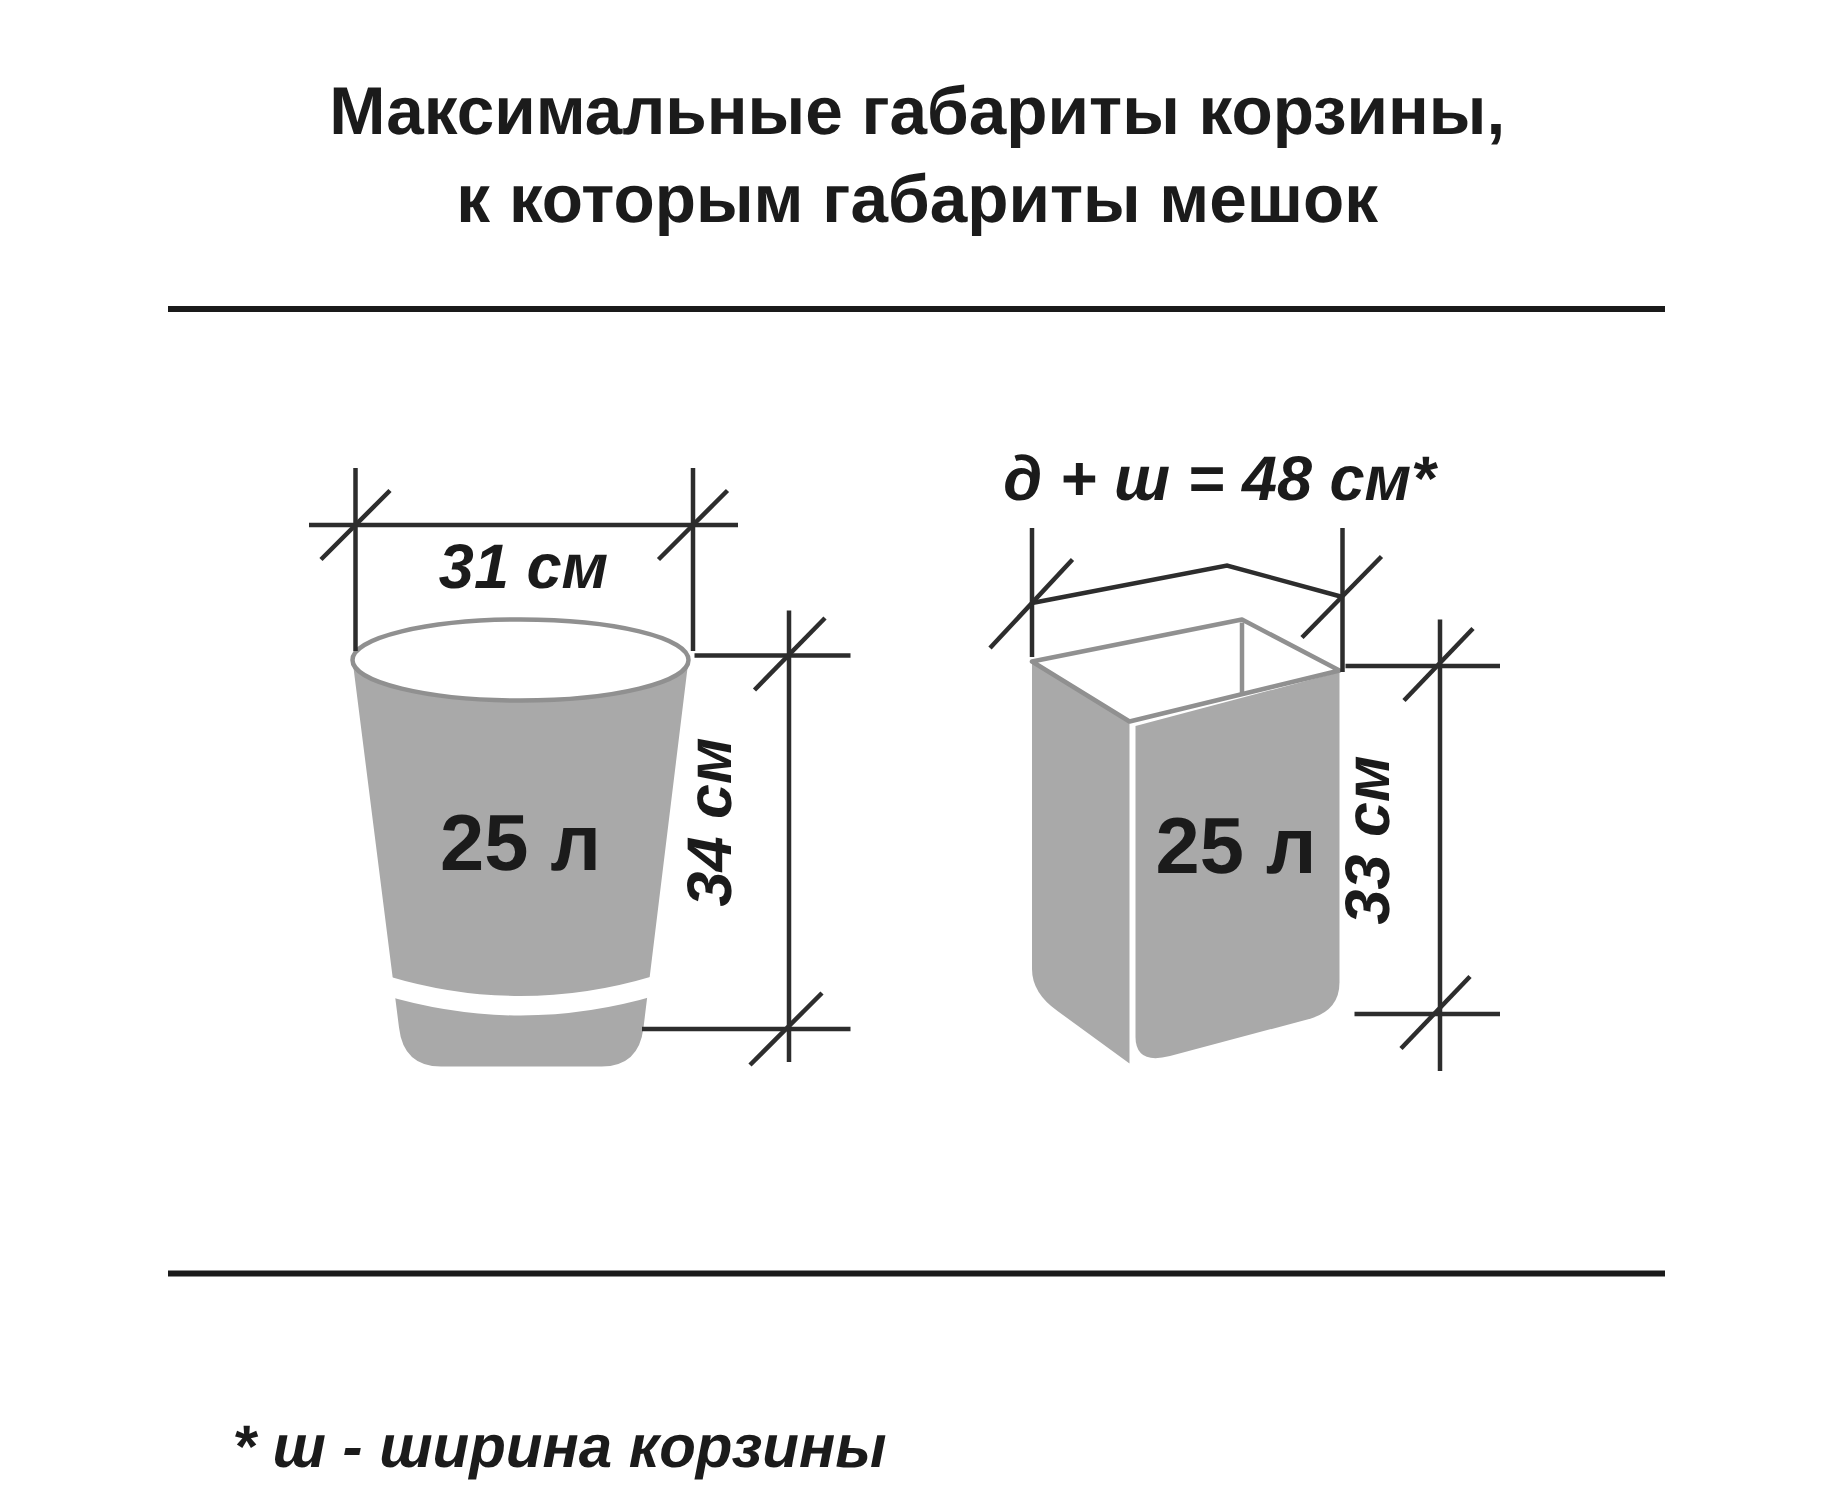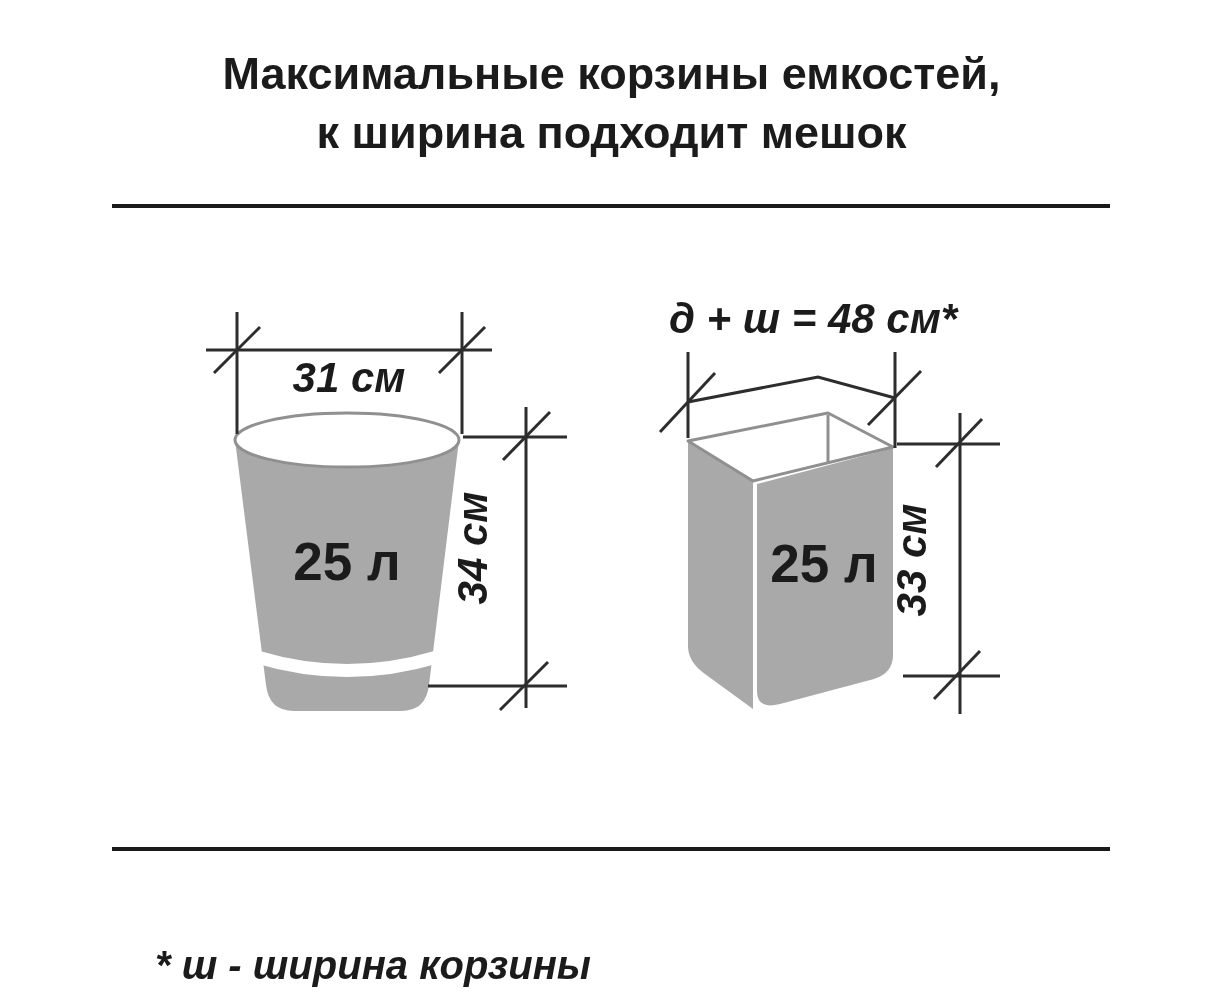--- a/index.html
+++ b/index.html
@@ -39,22 +39,22 @@
   .footnote{
     position:absolute;left:155px;top:858px;
     font-weight:bold;font-style:italic;font-size:40px;line-height:43px;
     color:var(--ink);white-space:pre;
   }
 </style>
 </head>
 <body>
 
 <div class="title">
-  <div>Максимальные корзины емкостей,</div>
-  <div>к ширина подходит мешок</div>
+  <div>Максимальные габариты корзины,</div>
+  <div>к которым габариты мешок</div>
 </div>
 
 <div class="rule top"></div>
 
 <svg class="diagram" viewBox="0 0 1223 1000" xmlns="http://www.w3.org/2000/svg">
 
   <g>
     <path class="face" d="M 235,440 L 266,685 Q 269,711 294,711 L 401,711 Q 426,711 429,685 L 459,440 A 112 27 0 0 1 235,440 Z"></path>
     <path class="stripe" d="M 257,657 Q 347,684 437,657"></path>
     <ellipse class="rim" cx="347" cy="440" rx="112" ry="27"></ellipse>

